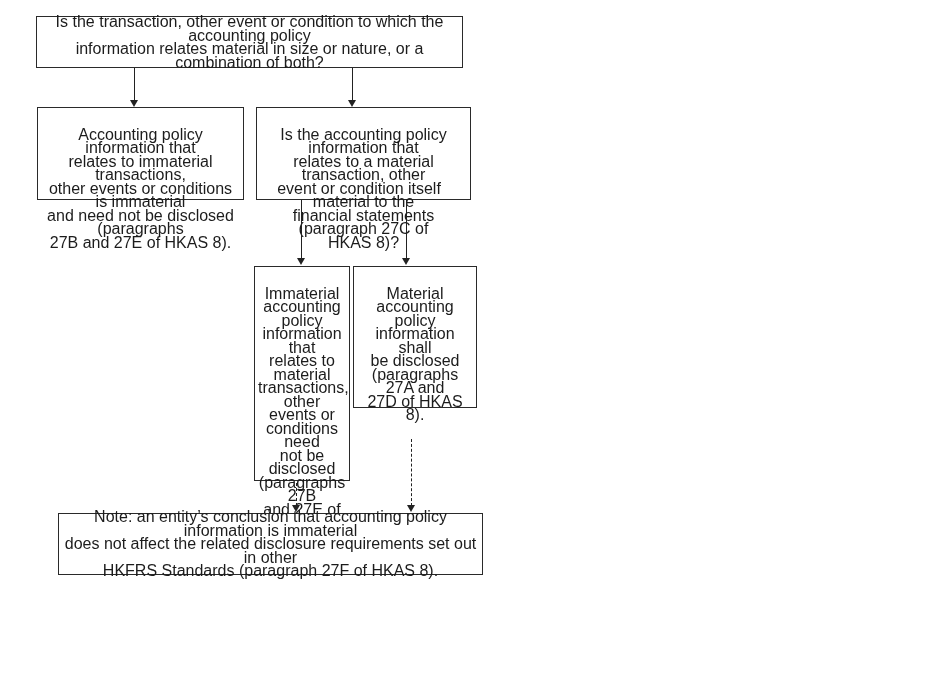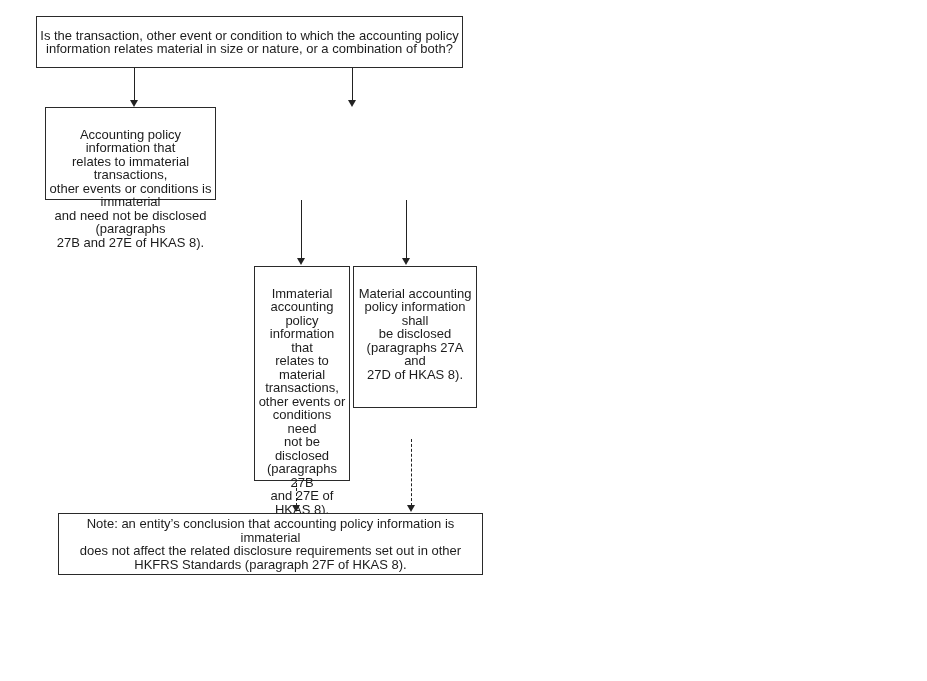--- a/index.html
+++ b/index.html
@@ -2,21 +2,21 @@
 <html><head>
 <meta charset="utf-8">
 <style>
   html, body { margin: 0; padding: 0; background: #ffffff; }
   #canvas {
     position: relative;
     width: 927px;
     height: 681px;
     background: #ffffff;
     font-family: "Liberation Sans", "DejaVu Sans", sans-serif;
-    font-size: 13px;
+    font-size: 16px;
     line-height: 13.5px;
     color: #1c1c1c;
     overflow: hidden;
   }
   .node {
     position: absolute;
     box-sizing: border-box;
     border: 1.5px solid #2a2a2a;
     background: #ffffff;
     text-align: center;
@@ -36,21 +36,21 @@
   .varrow .head {
     position: absolute; bottom: 0; left: 0;
     width: 0; height: 0;
     border-left: 4.5px solid transparent;
     border-right: 4.5px solid transparent;
     border-top: 7px solid #222222;
   }
 
   
   #node-q1      { left: 36px;  top: 16px;  width: 427px; height: 52px; }
-  #node-left2   { left: 37px;  top: 107px; width: 171px; height: 93px; margin-left: 8px; }
+  #node-left2   { left: 37px;  top: 107px; width: 207px; height: 93px; }
   #node-right2  { left: 256px; top: 107px; width: 215px; height: 93px; }
   #node-left3   { left: 254px; top: 266px; width: 96px;  height: 215px; }
   #node-right3  { left: 353px; top: 266px; width: 124px; height: 142px; }
   #node-note    { left: 58px;  top: 513px; width: 425px; height: 62px; }
 
   
   #arrow-a1 { left: 130px; top: 68px;  height: 39px; }
   #arrow-a2 { left: 348px; top: 68px;  height: 39px; }
   #arrow-b1 { left: 297px; top: 200px; height: 65px; }
   #arrow-b2 { left: 402px; top: 200px; height: 65px; }
@@ -77,20 +77,27 @@
   </div>
 
   <div class="node vtop" id="node-left2">
     <div class="inner"><span>Accounting policy information that
 relates to </span><span class="seg-b">immaterial</span><span> transactions,
 other events or conditions is immaterial
 and need not be disclosed (paragraphs
 27B and 27E of HKAS 8).</span></div>
   </div>
 
+  <div class="node vtop" id="node-right2">
+    <div class="inner"><span>Is the accounting policy information that
+relates to a </span><span class="seg-b">material</span><span> transaction, other
+event or condition itself&nbsp;&nbsp; material to the
+financial statements (paragraph 27C of
+HKAS 8)?</span></div>
+  </div>
 
   <div class="varrow" id="arrow-b1">
     <div class="line"></div>
     <div class="head"></div>
   </div>
   <div class="varrow" id="arrow-b2">
     <div class="line"></div>
     <div class="head"></div>
   </div>
 

